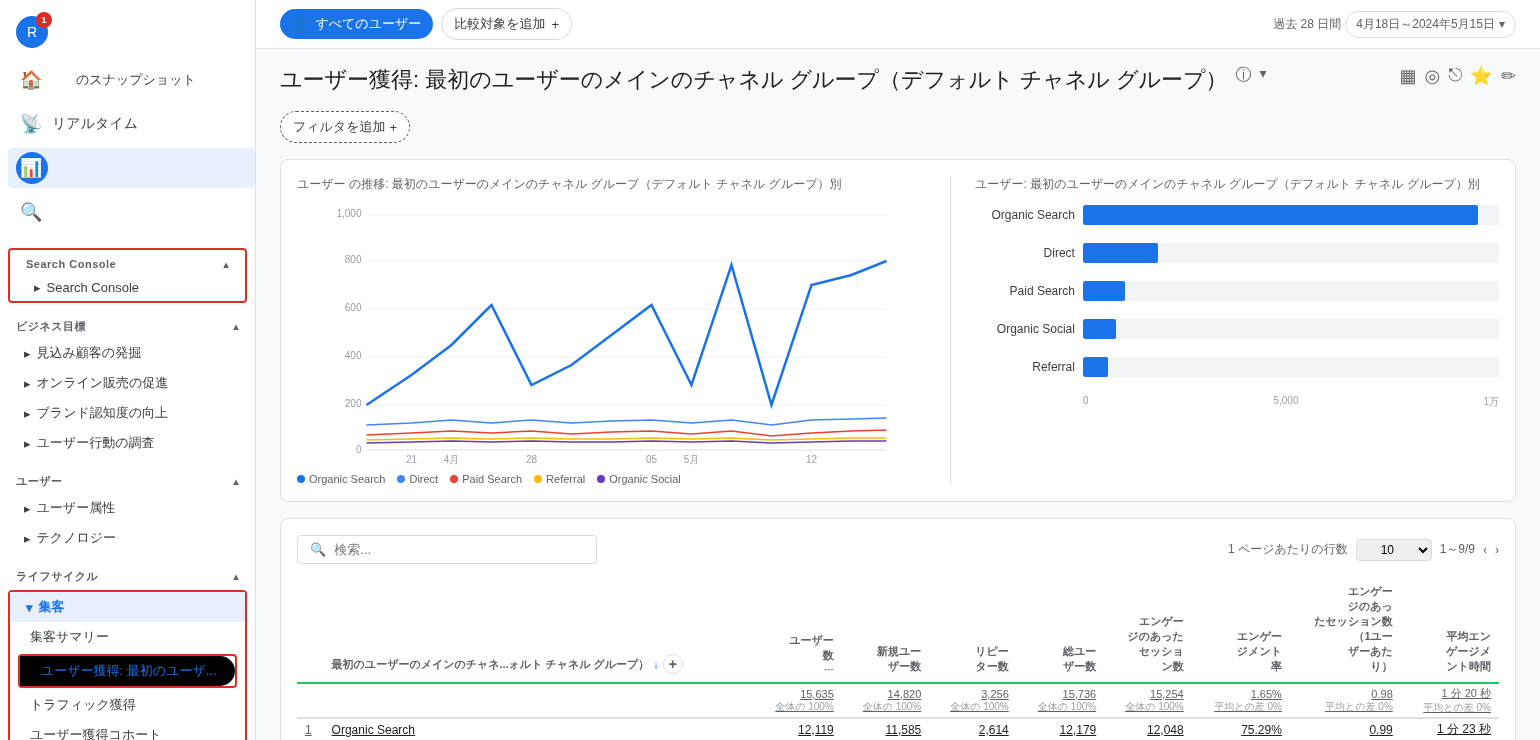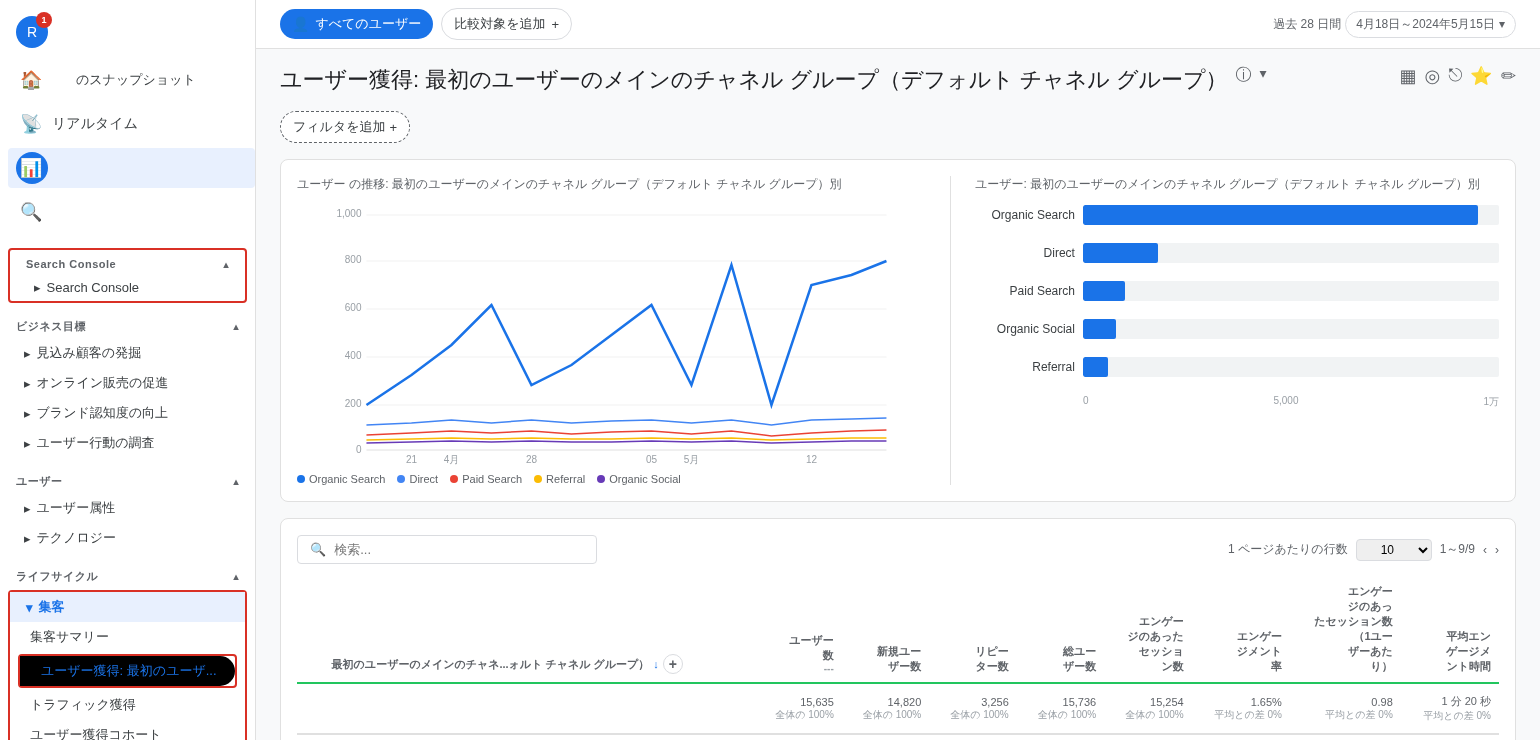--- a/index.html
+++ b/index.html
@@ -62,21 +62,21 @@
     .table-section { background: #fff; border: 1px solid #e0e0e0; border-radius: 8px; padding: 16px; }
     .table-toolbar { display: flex; align-items: center; justify-content: space-between; margin-bottom: 12px; }
     .search-input { display: flex; align-items: center; gap: 8px; border: 1px solid #dadce0; border-radius: 4px; padding: 6px 12px; font-size: 13px; width: 300px; }
     .search-input input { border: none; outline: none; font-size: 13px; color: #3c4043; width: 100%; }
     .table-pagination { font-size: 12px; color: #5f6368; display: flex; align-items: center; gap: 8px; }
     .rows-select { border: 1px solid #dadce0; border-radius: 4px; padding: 2px 20px; font-size: 12px; }
 
     table { width: 100%; border-collapse: collapse; font-size: 12px; }
     thead th { padding: 8px 8px; text-align: right; color: #5f6368; font-weight: 700; border-bottom: 2px solid #22c55e; font-size: 11px; vertical-align: bottom; }
     thead th:first-child, thead th:nth-child(2) { text-align: left; }
-    tbody td { padding: 10px 8px; border-bottom: 1px solid #f1f3f4; text-align: right; color: #202124; }
+    tbody td { padding: 2px 8px; border-bottom: 1px solid #f1f3f4; text-align: right; color: #202124; text-decoration: underline; }
     tbody td:first-child, tbody td:nth-child(2) { text-align: left; }
     .total-row td { color: #5f6368; font-size: 11px; border-bottom: 2px solid #e0e0e0; }
     .col-subtext { font-size: 10px; color: #9aa0a6; }
     .add-col-btn { width: 20px; height: 20px; border: 1px solid #dadce0; border-radius: 50%; display: flex; align-items: center; justify-content: center; cursor: pointer; font-size: 14px; color: #5f6368; }
   </style>
 </head>
 <body>
 
 <div class="sidebar">
   <div class="sidebar-top">

